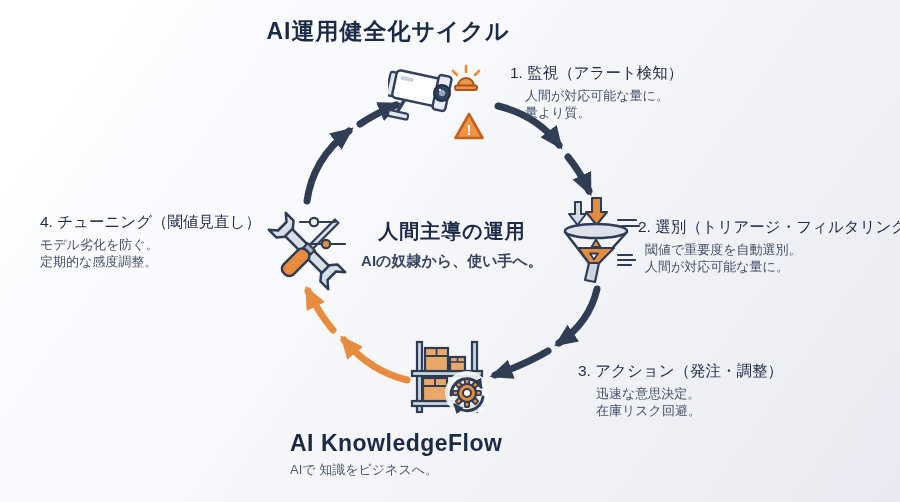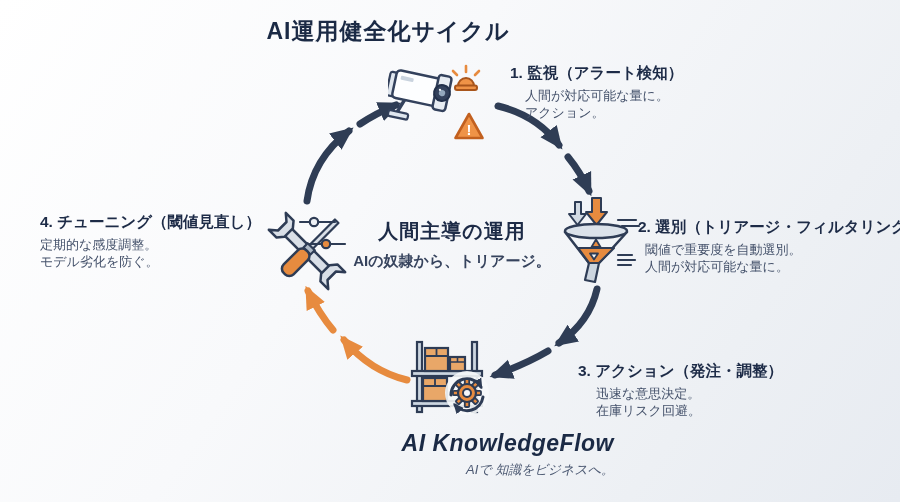--- a/index.html
+++ b/index.html
@@ -6,33 +6,33 @@
   body{
     width:900px;height:502px;overflow:hidden;position:relative;
     font-family:"Liberation Sans","DejaVu Sans",sans-serif;
     background:linear-gradient(125deg,#ffffff 0%,#f8f9fb 40%,#edf0f4 78%,#e7ebf1 100%);
   }
   .abs{position:absolute;}
   .title{
     left:0;top:16px;width:776px;text-align:center;
     font-size:23px;font-weight:800;color:#1b2a45;letter-spacing:1px;
   }
-  .stage-heading{font-size:15.5px;font-weight:700;color:#1d2b47;white-space:nowrap;}
+  .stage-heading{font-size:15.5px;font-weight:400;color:#1d2b47;white-space:nowrap;}
   .stage-desc{margin-top:4px;font-size:13px;line-height:1.3;color:#45526b;font-weight:500;white-space:nowrap;}
   .stage1{left:510px;top:63px;}
   .stage1 .stage-desc{margin-left:15px;}
   .stage2{left:638px;top:217px;}
   .stage2 .stage-desc{margin-left:7px;}
   .stage3{left:578px;top:361px;}
   .stage3 .stage-desc{margin-left:18px;}
   .stage4{left:40px;top:212px;width:228px;text-align:left;}
   .center-block{left:302px;top:218px;width:300px;text-align:center;}
   .center-heading{font-size:20px;font-weight:800;color:#1d2b47;letter-spacing:1px;}
   .center-sub{margin-top:7px;font-size:15px;font-weight:600;color:#36435d;}
-  .brand{left:290px;top:430px;width:324px;text-align:right;font-style:italic;}
+  .brand{left:290px;top:430px;width:324px;text-align:left;}
   .brand-name{font-size:23px;font-weight:800;color:#1b2a45;letter-spacing:0.5px;}
   .brand-by{margin-top:3px;font-size:12.5px;font-weight:700;color:#1f2e4a;letter-spacing:0.8px;}
   .brand-tagline{margin-top:4px;font-size:13px;font-weight:500;color:#4d5a73;}
   svg{display:block;}
 </style>
 </head>
 <body>
 
 <div class="abs title">AI運用健全化サイクル</div>
 
@@ -159,21 +159,21 @@
     <circle cx="52" cy="17" r="4.2" fill="#eef1f5" stroke="#2e3c55" stroke-width="2.2"></circle>
     <path d="M 48,39 H 83" stroke="#2e3c55" stroke-width="2.2" stroke-linecap="round"></path>
     <circle cx="64" cy="39" r="4.2" fill="#e78b3f" stroke="#2e3c55" stroke-width="2.2"></circle>
   </g>
 </svg>
 
 <div class="abs stage1">
   <div class="stage-heading">1. 監視（アラート検知）</div>
   <div class="stage-desc">
     <div>人間が対応可能な量に。</div>
-    <div>アクション。</div>
+    <div>量より質。</div>
   </div>
 </div>
 
 <div class="abs stage2">
   <div class="stage-heading">2. 選別（トリアージ・フィルタリング）</div>
   <div class="stage-desc">
     <div>閾値で重要度を自動選別。</div>
     <div>人間が対応可能な量に。</div>
   </div>
 </div>
@@ -182,26 +182,26 @@
   <div class="stage-heading">3. アクション（発注・調整）</div>
   <div class="stage-desc">
     <div>迅速な意思決定。</div>
     <div>在庫リスク回避。</div>
   </div>
 </div>
 
 <div class="abs stage4">
   <div class="stage-heading">4. チューニング（閾値見直し）</div>
   <div class="stage-desc">
+    <div>モデル劣化を防ぐ。</div>
     <div>定期的な感度調整。</div>
-    <div>モデル劣化を防ぐ。</div>
   </div>
 </div>
 
 <div class="abs center-block">
   <div class="center-heading">人間主導の運用</div>
-  <div class="center-sub">AIの奴隷から、トリアージ。</div>
+  <div class="center-sub">AIの奴隷から、使い手へ。</div>
 </div>
 
 <div class="abs brand">
   <div class="brand-name">AI KnowledgeFlow</div>
   <div class="brand-tagline">AIで 知識をビジネスへ。</div>
 </div>
 
 </body></html>

